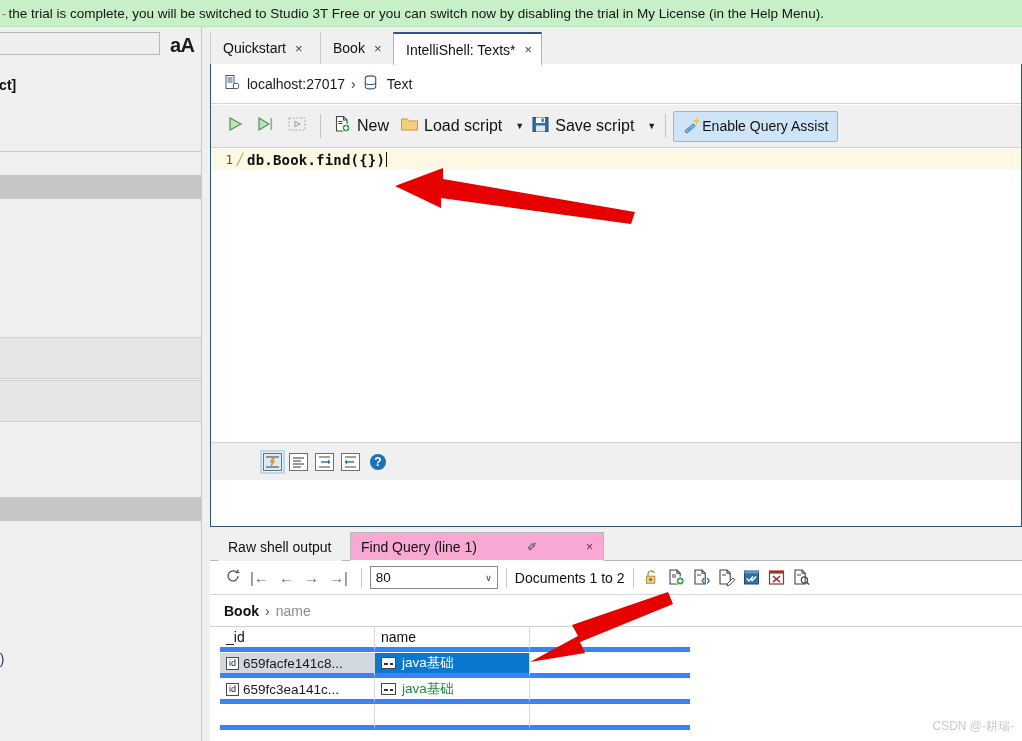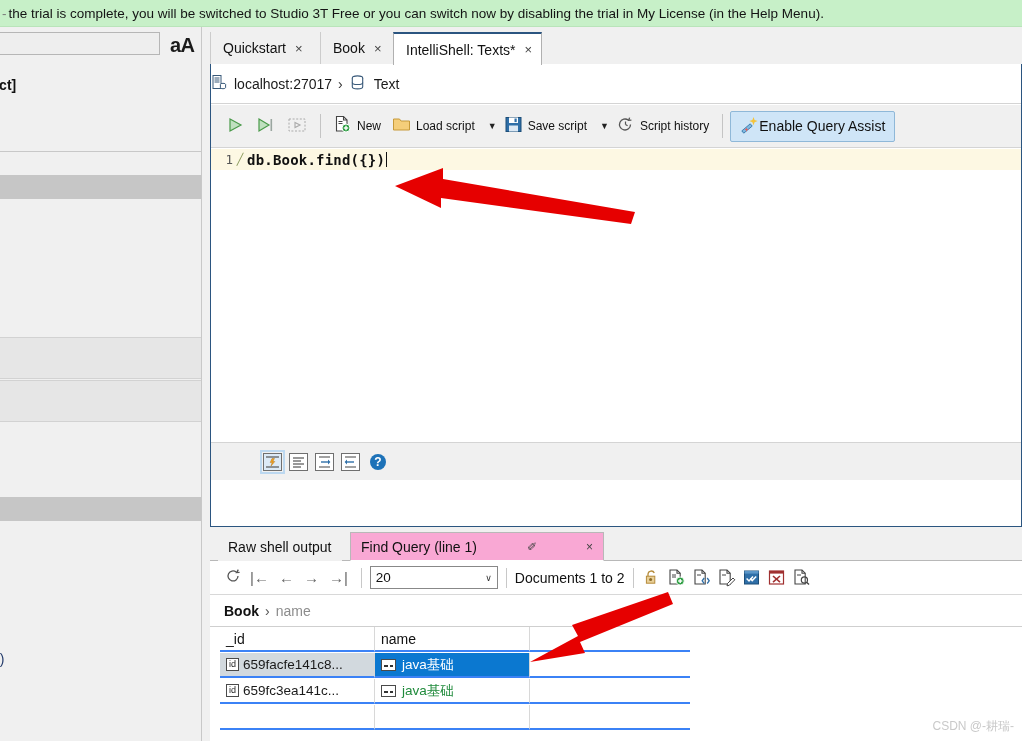--- a/index.html
+++ b/index.html
@@ -128,20 +128,21 @@
     background: #ffffff;
     border: 1px solid #2b5580;
     border-top: none;
   }
 
   
   #conn-bar {
     position: absolute; left: 0; top: 0;
     width: 810px; height: 40px;
     display: flex; align-items: center;
+    padding-left: 13px;
     border-bottom: 1px solid #d4d4d4;
     background: #ffffff;
     font-size: 14px;
   }
   #conn-bar .crumb-sep { margin: 0 6px; color: #333; font-size: 14px; }
   #conn-bar .crumb-text { color: #1a1a1a; }
 
   .ico { display:inline-block; vertical-align:middle; }
 
   
@@ -149,21 +150,21 @@
     position: absolute; left: 0; top: 41px;
     width: 810px; height: 43px;
     background: #f0f0f0;
     border-bottom: 1px solid #d4d4d4;
     display: flex; align-items: center;
     padding-left: 9px;
   }
   .tb-btn {
     display: flex; align-items: center; height: 32px;
     padding: 0 5px; margin-right: 1px;
-    font-size: 12px; color: #111; white-space: nowrap;
+    font-size: 16px; color: #111; white-space: nowrap;
     cursor: default;
   }
   .tb-btn .lbl { margin-left: 5px; }
   .tb-sep {
     width: 1px; height: 24px; background: #c4c4c4;
     margin: 0 7px;
   }
   .tb-caret {
     margin-left: 7px; margin-right: 2px;
     font-size: 9px; color: #222;
@@ -313,21 +314,21 @@
     width: 812px; height: 115px;
     background: #ffffff;
     border-top: 1px solid #cfcfcf;
   }
   .th, .td {
     position: absolute; height: 25px;
     display: flex; align-items: center;
     padding-left: 6px;
     font-size: 13.5px;
     border-right: 1px solid #d8d8d8;
-    border-bottom: 2px solid #3b82f6;
+    border-bottom: 5px solid #3b82f6;
     white-space: nowrap; overflow: hidden;
   }
   .th { background: #ffffff; color: #111; font-size: 14px; }
   .col0 { left: 10px; width: 155px; }
   .col1 { left: 165px; width: 155px; }
   .col2 { left: 320px; width: 160px; }
   .row-sel-id { background: #d2d9de; }
   .row-sel-name { background: #0b78d0; color: #ffffff; }
   .idbox {
     display:inline-block;
@@ -480,31 +481,20 @@
             <rect x="2" y="2.5" width="15" height="14" fill="#2f6fa8" stroke="#1d4e78" stroke-width="1"></rect>
             <rect x="5" y="2.5" width="9" height="5.5" fill="#fff"></rect>
             <rect x="10.5" y="3.5" width="2.2" height="3.6" fill="#2f6fa8"></rect>
             <rect x="5" y="10.5" width="9" height="6" fill="#dce9f5"></rect>
           </svg>
         </span>
         <span class="lbl">Save script</span>
       </div>
       <span class="tb-caret">▼</span>
 
-      <div class="tb-btn">
-        <span class="ico">
-          <svg width="19" height="19" viewBox="0 0 19 19">
-            <path d="M14.5 9.5a5.5 5.5 0 1 1-2.2-4.4" fill="none" stroke="#555" stroke-width="1.3"></path>
-            <polyline points="13.6,2.6 12.6,5.4 15.4,5.2" fill="none" stroke="#555" stroke-width="1.3"></polyline>
-            <line x1="9.5" y1="6.5" x2="9.5" y2="9.6" stroke="#555" stroke-width="1.2"></line>
-            <line x1="9.5" y1="9.6" x2="11.6" y2="10.8" stroke="#555" stroke-width="1.2"></line>
-          </svg>
-        </span>
-        <span class="lbl">Script history</span>
-      </div>
 
       <div class="tb-sep"></div>
 
       <div id="btn-query-assist">
         <span class="ico">
           <svg width="19" height="19" viewBox="0 0 19 19">
             <rect x="1.5" y="12" width="11" height="3" fill="#7fb8e0" stroke="#3f7fae" stroke-width=".9" transform="rotate(-40 7 13.5)"></rect>
             <polygon points="13.5,2 14.6,5 17.6,6.1 14.6,7.2 13.5,10.2 12.4,7.2 9.4,6.1 12.4,5" fill="#f5c43a"></polygon>
             <polygon points="6.5,12.5 7.1,14 8.6,14.6 7.1,15.2 6.5,16.7 5.9,15.2 4.4,14.6 5.9,14" fill="#e06060"></polygon>
           </svg>
@@ -577,21 +567,21 @@
           <path d="M14 9a5 5 0 1 1-1.8-3.9" fill="none" stroke="#555" stroke-width="1.3"></path>
           <polyline points="14.3,2.6 12.6,5.6 15.6,5.4" fill="none" stroke="#555" stroke-width="1.3"></polyline>
         </svg>
       </span>
       <span class="nav-arrow" style="margin-left:8px;">|←</span>
       <span class="nav-arrow">←</span>
       <span class="nav-arrow">→</span>
       <span class="nav-arrow">→|</span>
       <div class="rt-sep"></div>
       <div id="limit-select">
-        <span>20</span>
+        <span>80</span>
         <span class="cv">∨</span>
       </div>
       <div class="rt-sep"></div>
       <span id="doc-count">Documents 1 to 2</span>
       <div class="rt-sep"></div>
 
       <span class="res-ico">
         <svg width="19" height="19" viewBox="0 0 19 19">
           <path d="M6 8.5v-2.5a3.3 3.3 0 0 1 6.3-1" fill="none" stroke="#b58b3a" stroke-width="1.3"></path>
           <rect x="4.4" y="8.2" width="8.4" height="7" fill="#e8cf98" stroke="#b58b3a" stroke-width="1"></rect>

